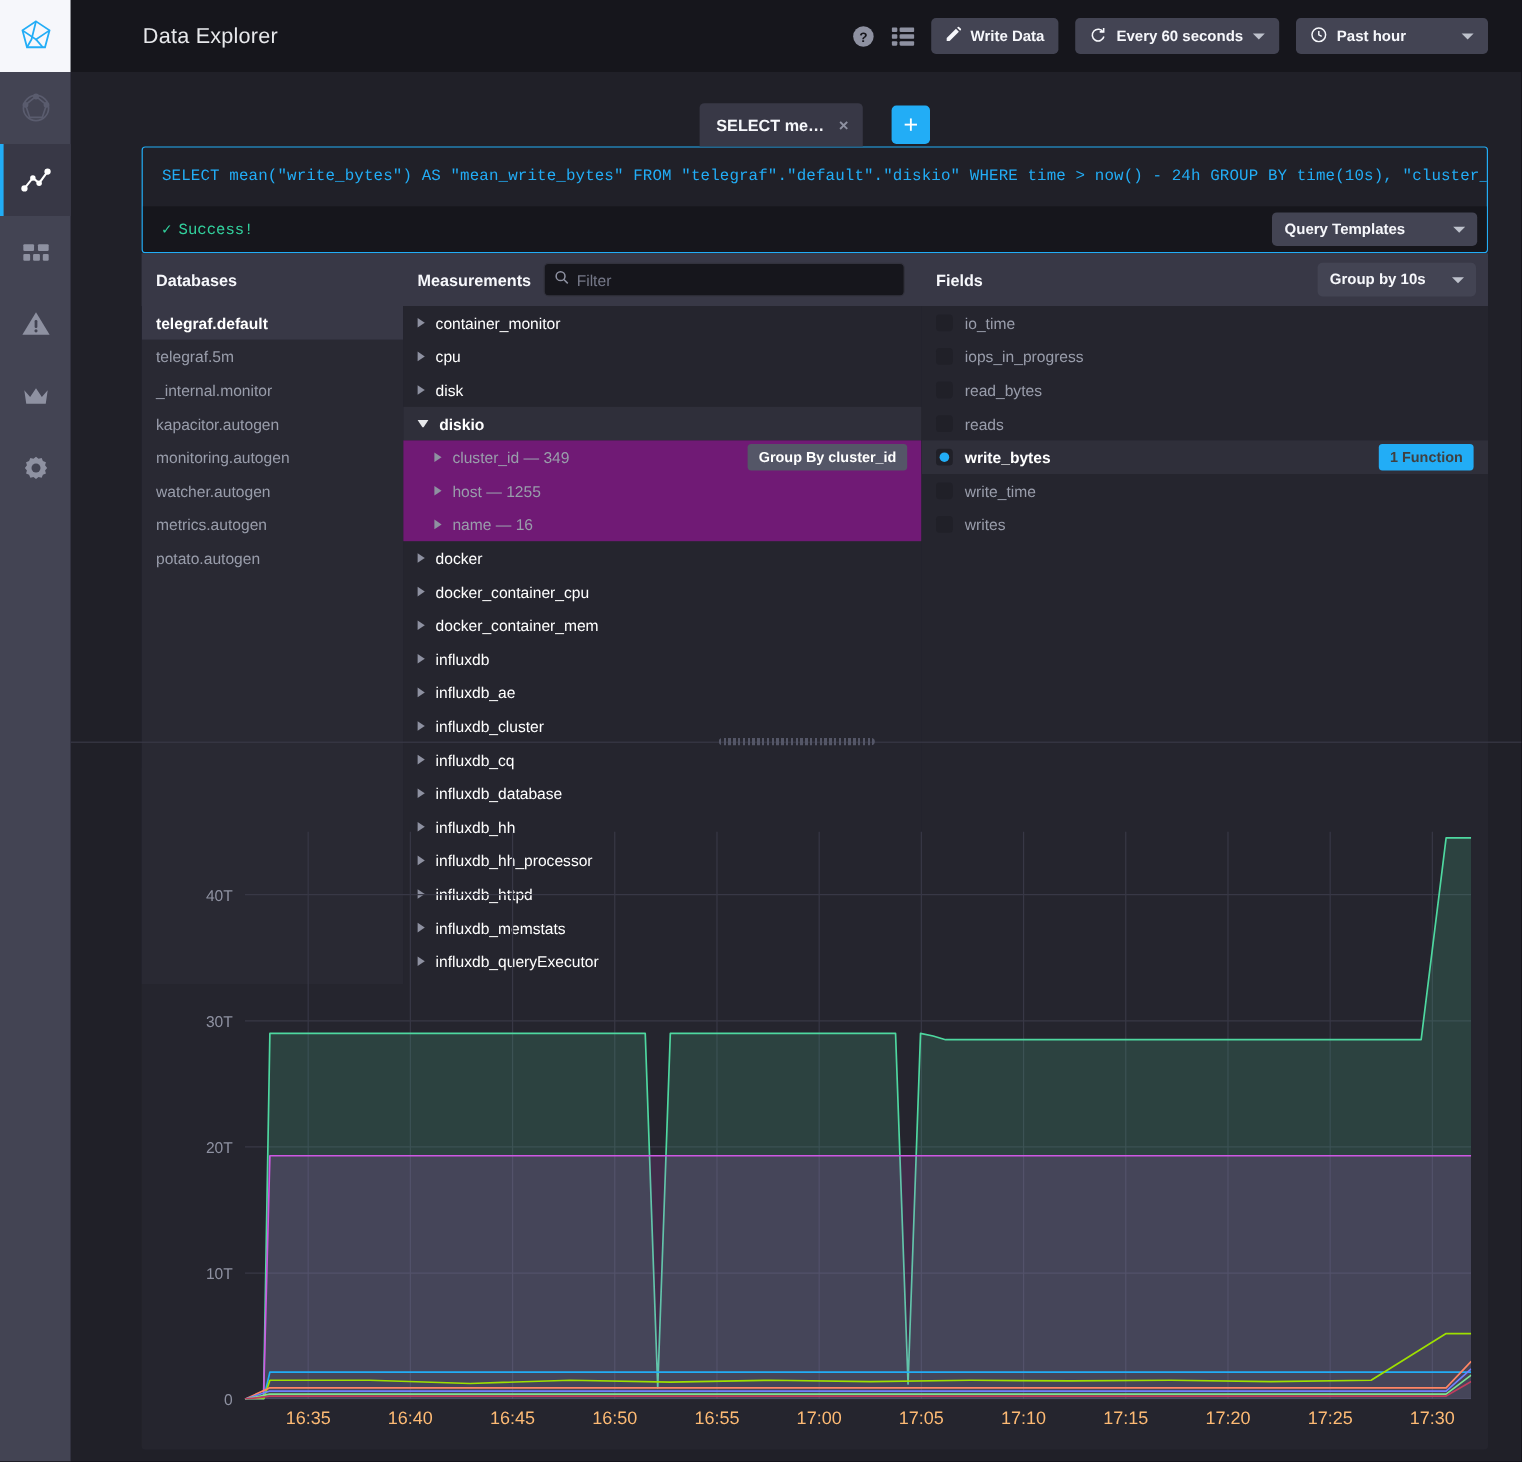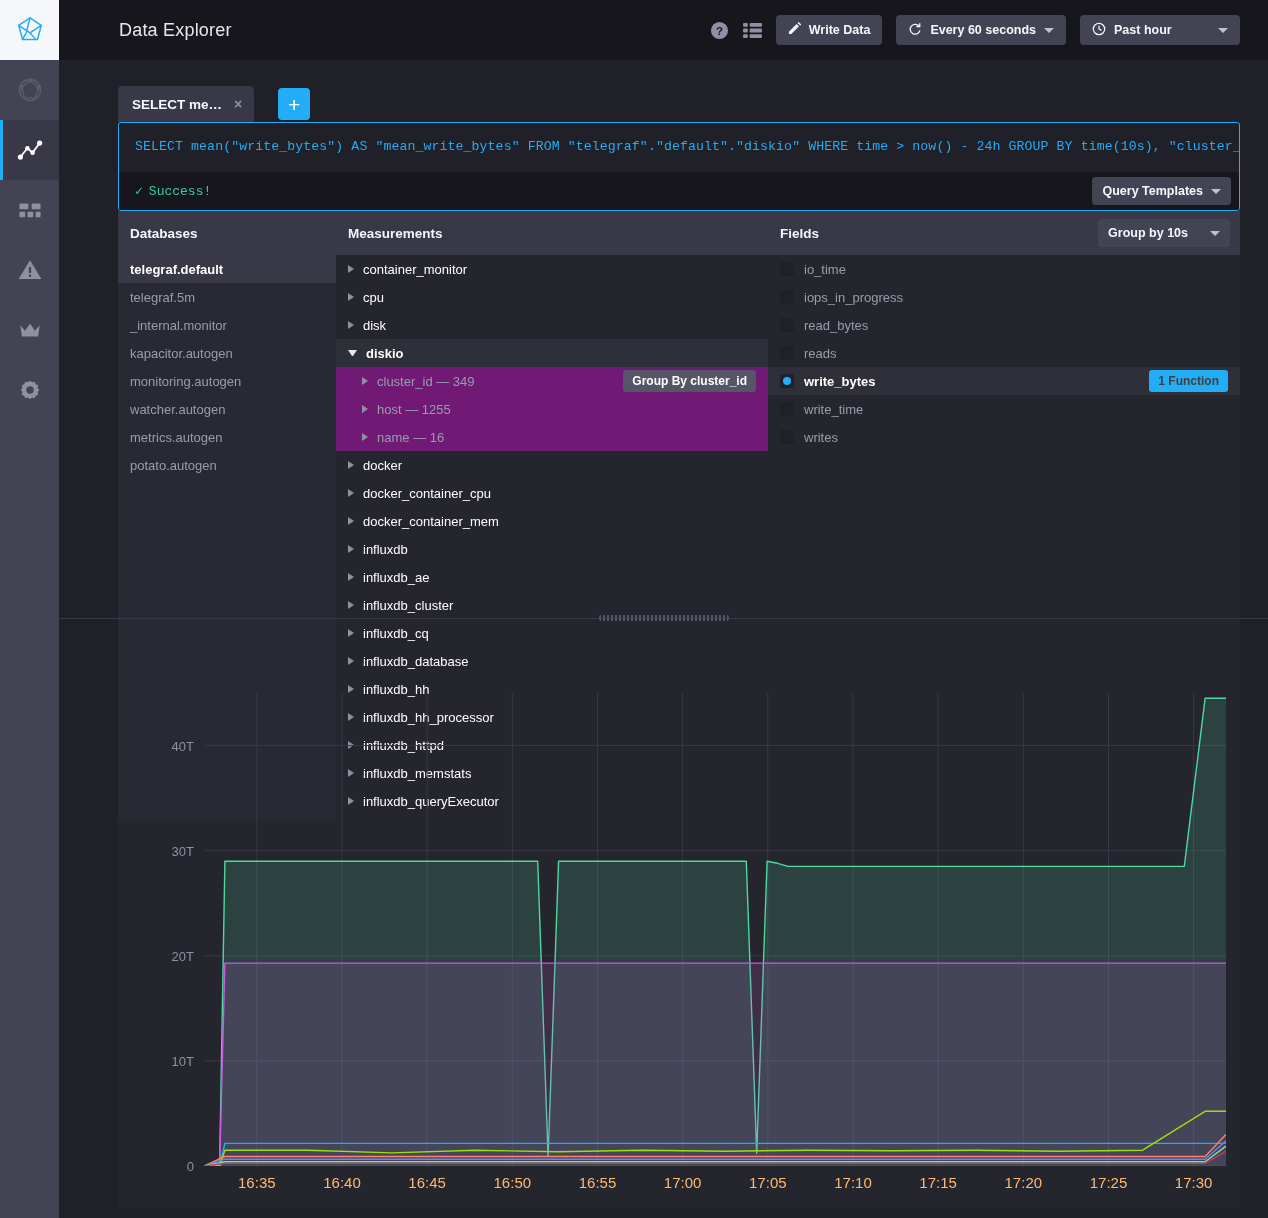--- a/index.html
+++ b/index.html
@@ -64,21 +64,21 @@
     border-right: 5px solid transparent; border-top: 5px solid #bec2cc;
   }
 
   
   .body {
     flex: 1; display: flex; flex-direction: column;
     padding: 0 28px 0 59px; min-height: 0;
   }
   .qmaker { padding-top: 22px; }
 
-  .tabbar { display: flex; align-items: flex-end; gap: 24px; height: 40px; }
+  .tabbar { display: flex; align-items: flex-end; gap: 24px; height: 40px; justify-content: center; }
   .qtab {
     background: #383846; color: #f6f7fb;
     height: 36px; border-radius: 4px 4px 0 0;
     padding: 0 12px 0 14px;
     display: flex; align-items: center; gap: 12px;
     font-size: 13.5px; font-weight: bold; cursor: pointer;
     min-width: 136px;
   }
   .qtab .x { color: #8e91a1; font-size: 14px; cursor: pointer; }
   .addtab {
@@ -99,21 +99,21 @@
     font-size: 13.2px; color: #22adf6;
     white-space: nowrap; letter-spacing: .1px;
   }
   .editor-bar {
     height: 38px; background: #16161c;
     display: flex; align-items: center; padding: 0 8px 0 16px;
   }
   .success { color: #32d19d; font-size: 13px; font-family: "Liberation Mono", monospace; }
   .success .check { margin-right: 6px; font-size: 13px; }
   .tmplbtn {
-    margin-left: auto; display: flex; align-items: center; gap: 8px;
+    margin-left: auto; display: flex; align-items: center; gap: 40px;
     background: #434453; color: #f6f7fb; border: 0; border-radius: 4px;
     height: 28px; padding: 0 10px; font-size: 12.5px; font-weight: bold;
     cursor: pointer; font-family: "Liberation Sans", sans-serif;
   }
 
   
   .schema { display: flex; flex-direction: column; min-height: 0; }
   .schema-head {
     height: 44px; background: #383846;
     display: flex; align-items: center;
@@ -386,20 +386,29 @@
           </div>
         </div>
 
         <div class="schema">
           <div class="schema-head">
             <div class="hcell col-db">
               <span class="lbl">Databases</span>
             </div>
             <div class="hcell col-ms">
               <span class="lbl">Measurements</span>
+              <div class="filter">
+                <span>
+                  <svg width="12" height="12" viewBox="0 0 14 14" fill="none" stroke="#8e91a1" stroke-width="1.5">
+                    <circle cx="6" cy="6" r="4.3"></circle>
+                      <line x1="9.2" y1="9.2" x2="13" y2="13"></line>
+                  </svg>
+                </span>
+                <input placeholder="Filter" style="">
+              </div>
             </div>
             <div class="hcell col-fd">
               <span class="lbl">Fields</span>
               <button class="gbybtn">
                 <span>Group by 10s</span>
                 <span class="caret"></span>
               </button>
             </div>
           </div>
 

